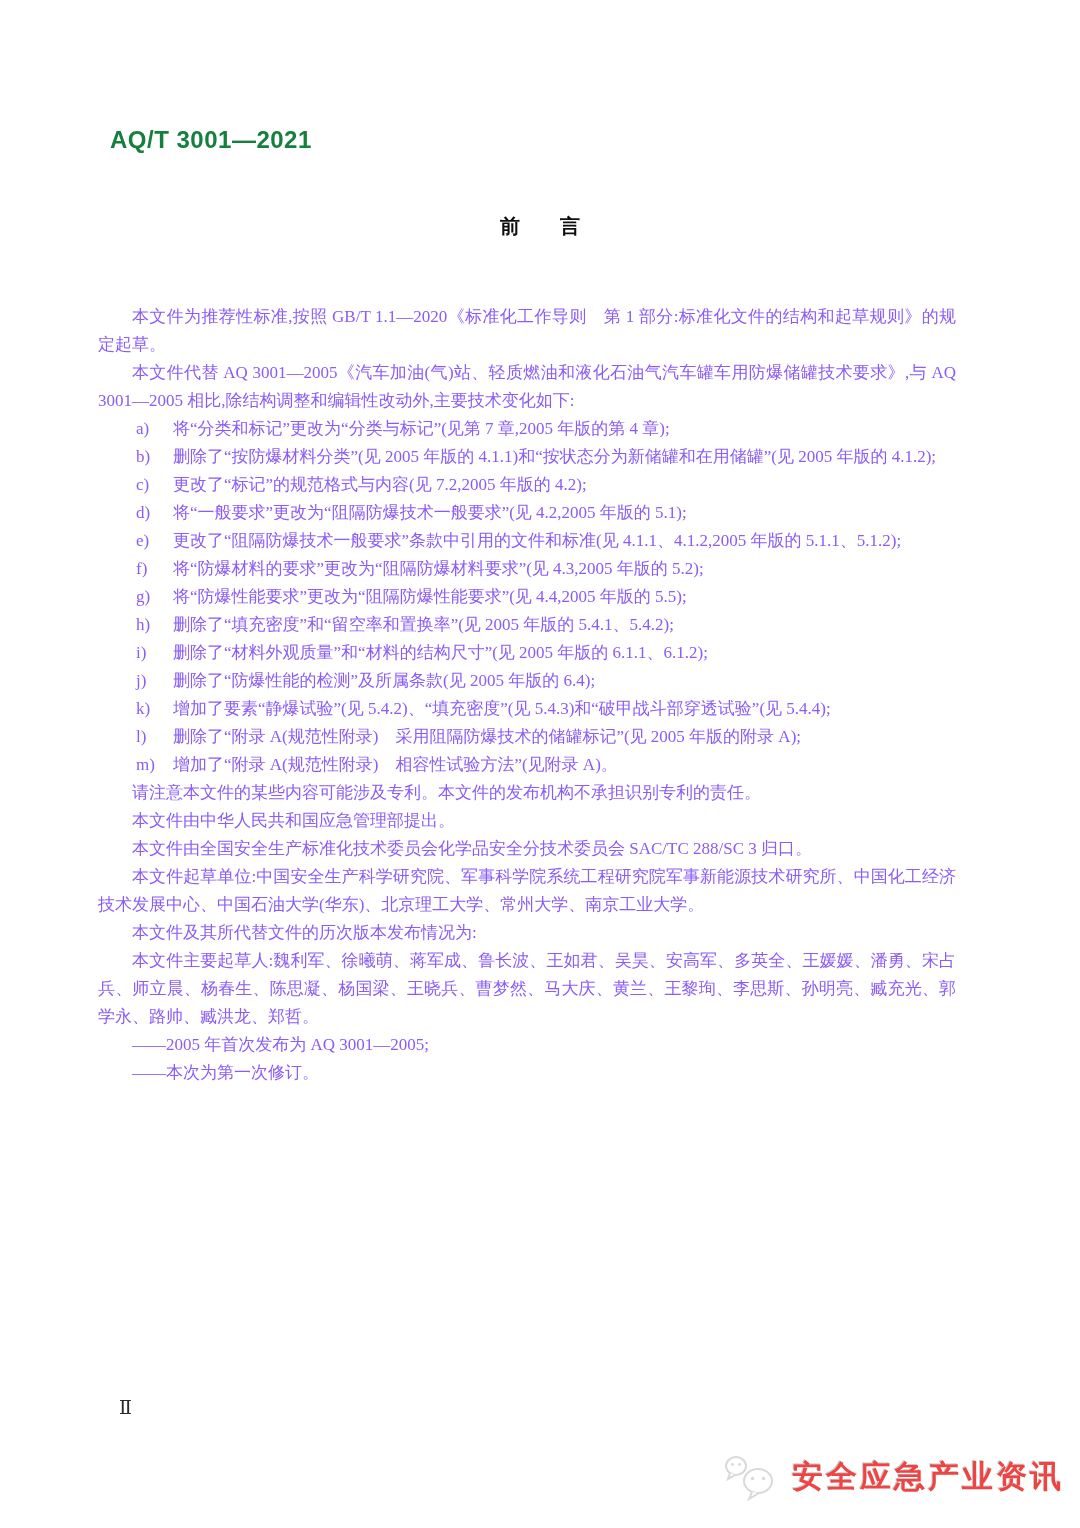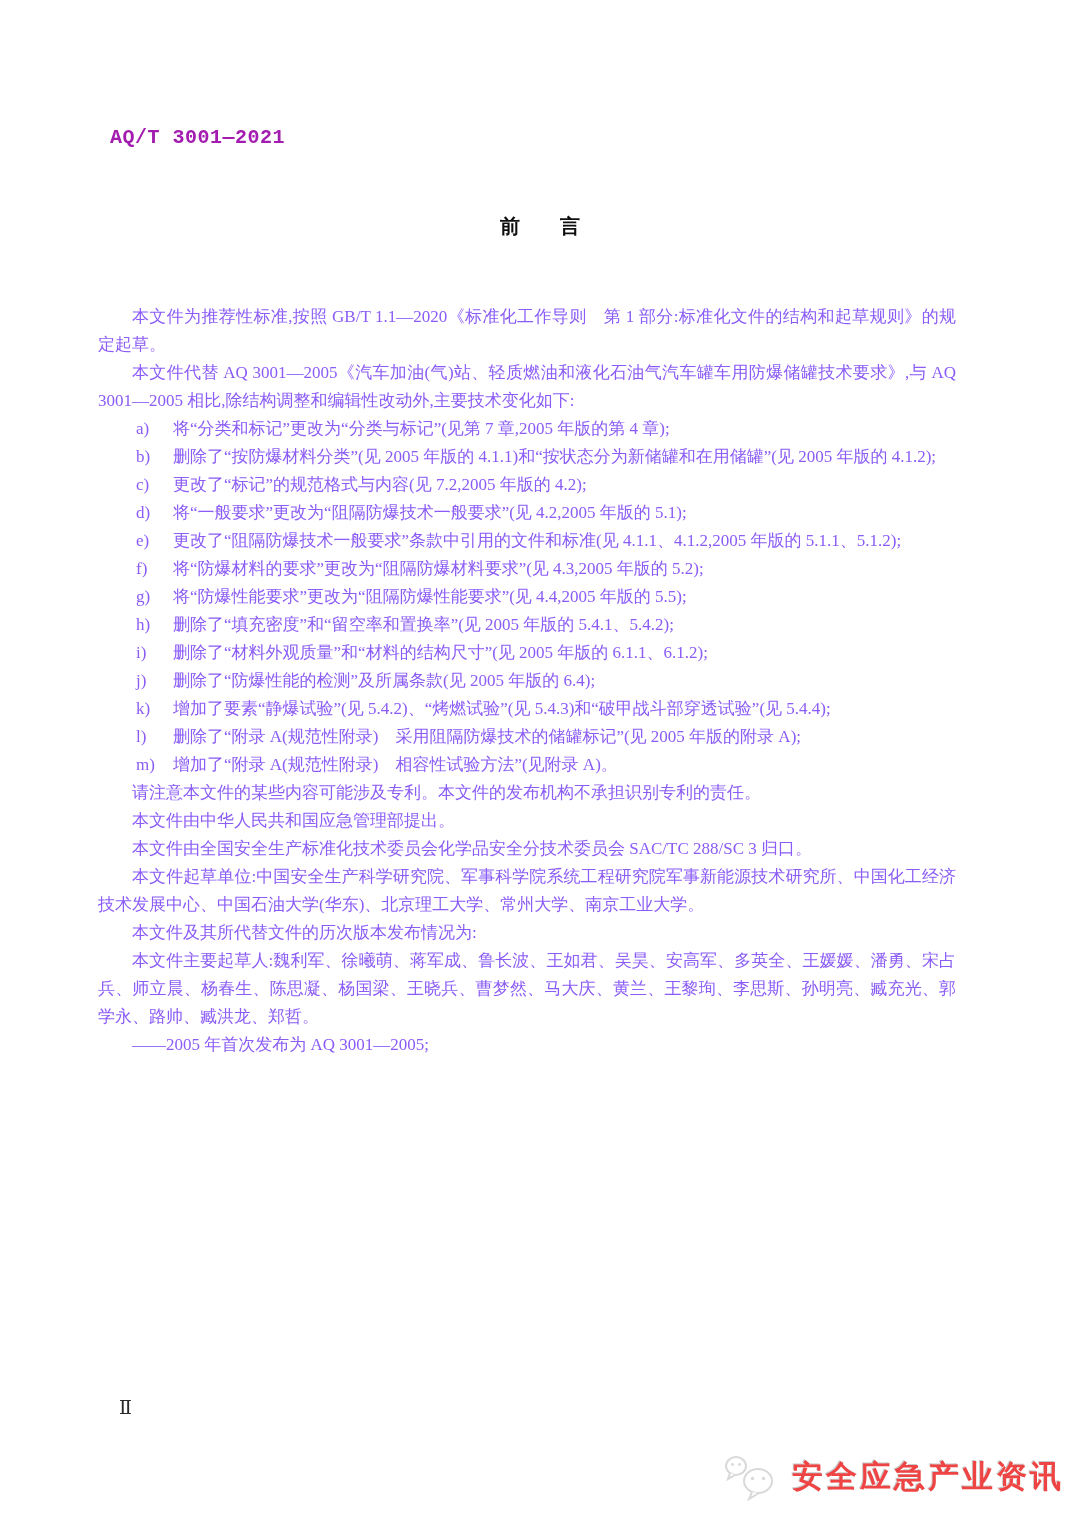--- a/index.html
+++ b/index.html
@@ -9,25 +9,25 @@
     position: relative;
     font-family: "Liberation Serif", "DejaVu Serif", serif;
     color: #161616;
     -webkit-font-smoothing: antialiased;
   }
   .page { position: absolute; inset: 0; overflow: hidden; }
 
   .doc-code {
     position: absolute;
     left: 110px; top: 126px;
-    font-family: Liberation Mono, monospace;
+    font-family: Liberation Sans, sans-serif;
     font-weight: 700;
-    font-size: 20px;
+    font-size: 24px;
     letter-spacing: 0.5px;
-    color: #a21caf;
+    color: #15803d;
   }
 
   .page-title {
     position: absolute;
     left: 0; top: 213px; width: 100%;
     margin: 0;
     text-align: center;
     font-family: "Liberation Sans", "DejaVu Sans", sans-serif;
     font-weight: 700;
     font-size: 20px;
@@ -124,39 +124,40 @@
       <li class="change-item">
         <span class="chg-label">i)</span>
         <span class="chg-text">删除了“材料外观质量”和“材料的结构尺寸”(见 2005 年版的 6.1.1、6.1.2);</span>
       </li>
       <li class="change-item">
         <span class="chg-label">j)</span>
         <span class="chg-text">删除了“防爆性能的检测”及所属条款(见 2005 年版的 6.4);</span>
       </li>
       <li class="change-item">
         <span class="chg-label">k)</span>
-        <span class="chg-text">增加了要素“静爆试验”(见 5.4.2)、“烤燃试验”(见 5.4.3)和“破甲战斗部穿透试验”(见 5.4.4);</span>
+        <span class="chg-text">增加了要素“静爆试验”(见 5.4.2)、“填充密度”(见 5.4.3)和“破甲战斗部穿透试验”(见 5.4.4);</span>
       </li>
       <li class="change-item">
         <span class="chg-label">l)</span>
         <span class="chg-text">删除了“附录 A(规范性附录)　采用阻隔防爆技术的储罐标记”(见 2005 年版的附录 A);</span>
       </li>
       <li class="change-item">
         <span class="chg-label">m)</span>
         <span class="chg-text">增加了“附录 A(规范性附录)　相容性试验方法”(见附录 A)。</span>
       </li>
     </ol>
 
     <p class="para">请注意本文件的某些内容可能涉及专利。本文件的发布机构不承担识别专利的责任。</p>
     <p class="para">本文件由中华人民共和国应急管理部提出。</p>
     <p class="para">本文件由全国安全生产标准化技术委员会化学品安全分技术委员会 SAC/TC 288/SC 3 归口。</p>
     <p class="para">本文件起草单位:中国安全生产科学研究院、军事科学院系统工程研究院军事新能源技术研究所、中国化工经济技术发展中心、中国石油大学(华东)、北京理工大学、常州大学、南京工业大学。</p>
     <p class="para">本文件及其所代替文件的历次版本发布情况为:</p>
     <p class="para">本文件主要起草人:魏利军、徐曦萌、蒋军成、鲁长波、王如君、吴昊、安高军、多英全、王媛媛、潘勇、宋占兵、师立晨、杨春生、陈思凝、杨国梁、王晓兵、曹梦然、马大庆、黄兰、王黎珣、李思斯、孙明亮、臧充光、郭学永、路帅、臧洪龙、郑哲。</p>
     <p class="para">——2005 年首次发布为 AQ 3001—2005;</p>
+    <p class="para">——本次为第一次修订。</p>
   </main>
 
   <div class="page-number">Ⅱ</div>
 
   <div class="watermark">
     <span class="wm-icon">
       <svg width="62" height="50" viewBox="0 0 62 50" fill="none" xmlns="http://www.w3.org/2000/svg">
         <ellipse cx="14" cy="14" rx="10" ry="9" stroke="#d9d9d9" stroke-width="2"></ellipse>
         <path d="M8 21 L6 27 L13 23" stroke="#d9d9d9" stroke-width="2" fill="#ffffff"></path>
         <circle cx="10.5" cy="12.5" r="1.4" fill="#d9d9d9"></circle>

